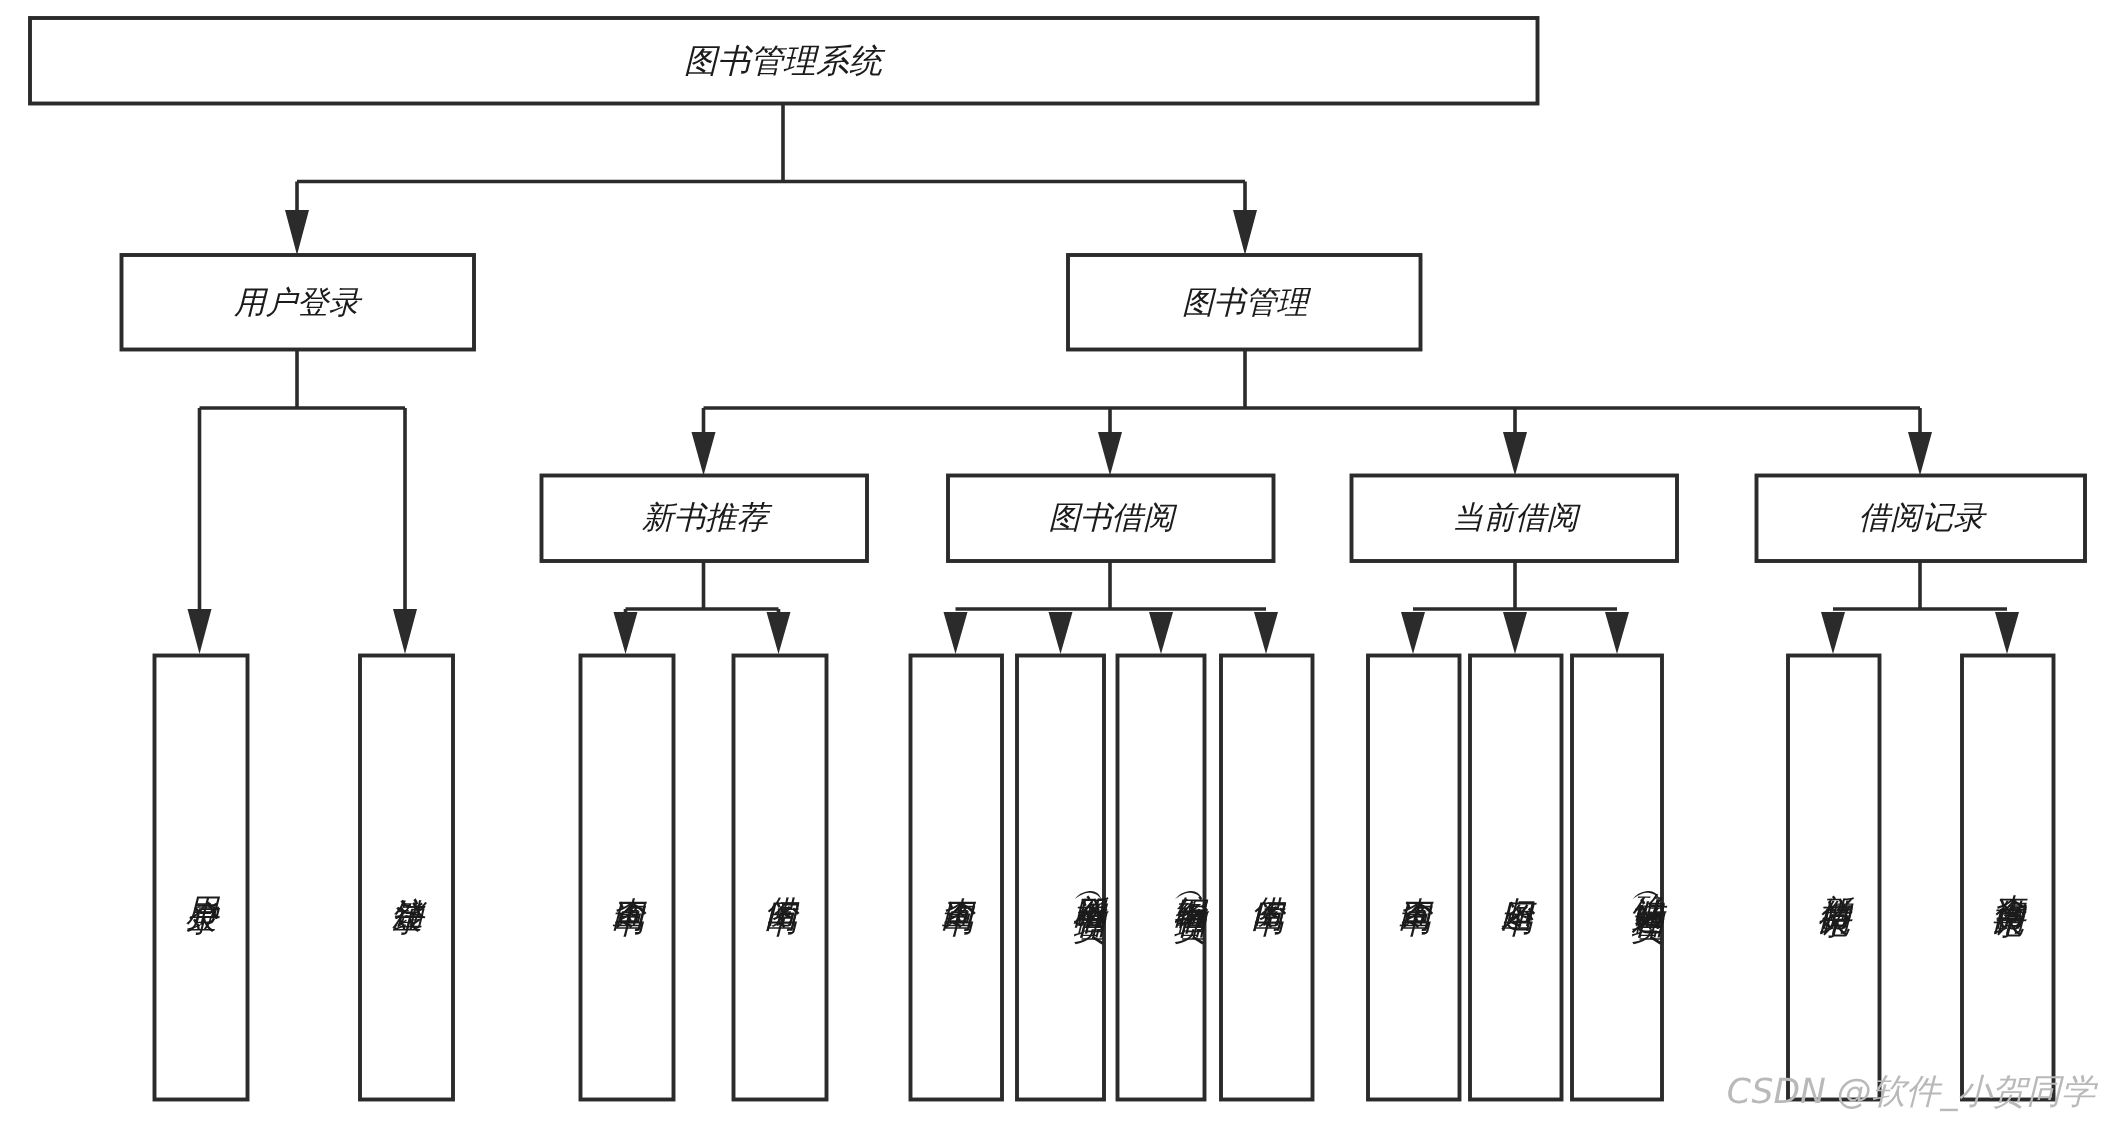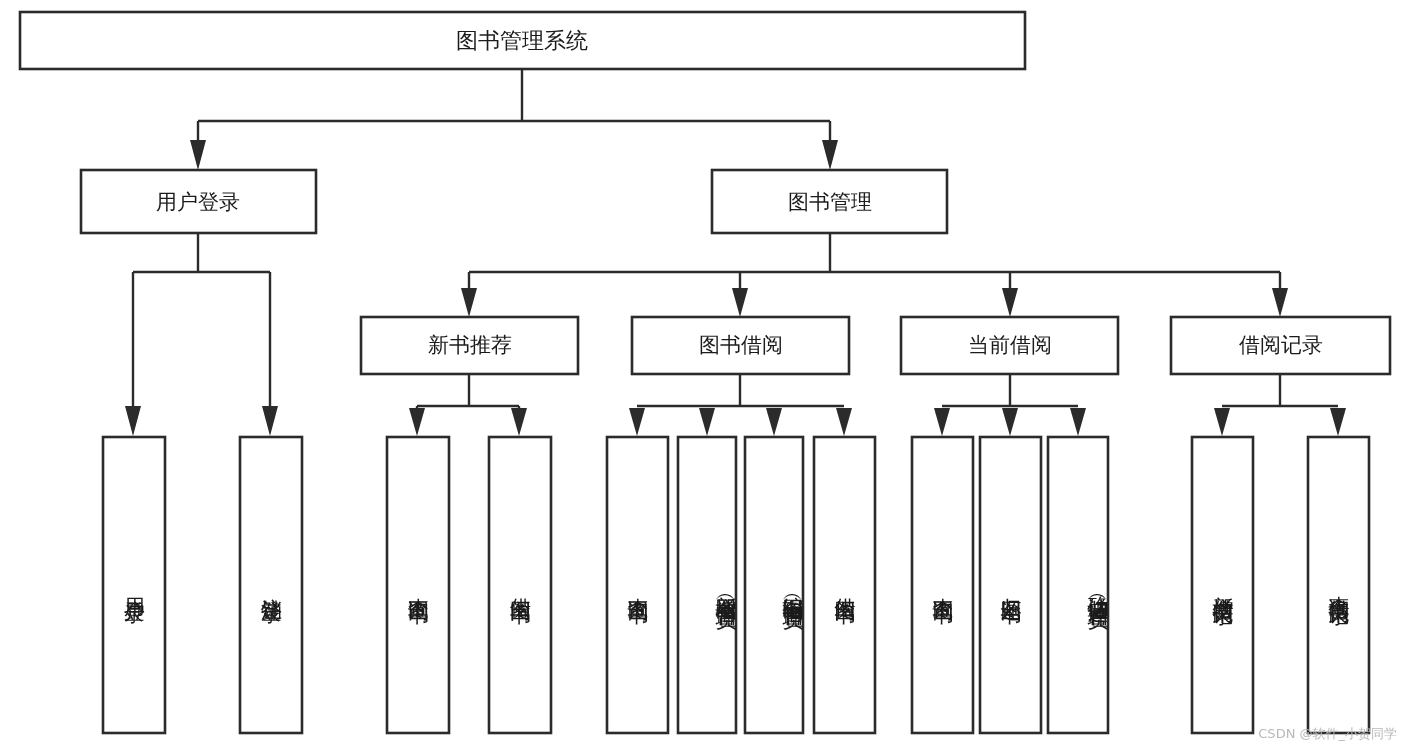--- a/index.html
+++ b/index.html
@@ -10,20 +10,21 @@
   }
   body {
     font-family: "DejaVu Sans", "Liberation Sans", sans-serif;
   }
   #diagram-root {
     position: relative;
     width: 1405px;
     height: 747px;
     background: #ffffff;
     overflow: hidden;
+    font-style: italic;
   }
   svg.diagram-svg {
     position: absolute;
     left: 0;
     top: 0;
     width: 1405px;
     height: 747px;
   }
   .node-box {
     fill: #ffffff;
@@ -76,21 +77,21 @@
     justify-content: center;
   }
   .leaf-label.centered {
     align-items: center;
   }
   .watermark {
     position: absolute;
     right: 8px;
     bottom: 4px;
     font-family: "DejaVu Sans", "Liberation Sans", sans-serif;
-    font-size: 13px;
+    font-size: 23px;
     color: #b9b9b9;
     white-space: nowrap;
     user-select: none;
   }
 </style>
 </head>
 <body>
 
 <div id="diagram-root">
 

